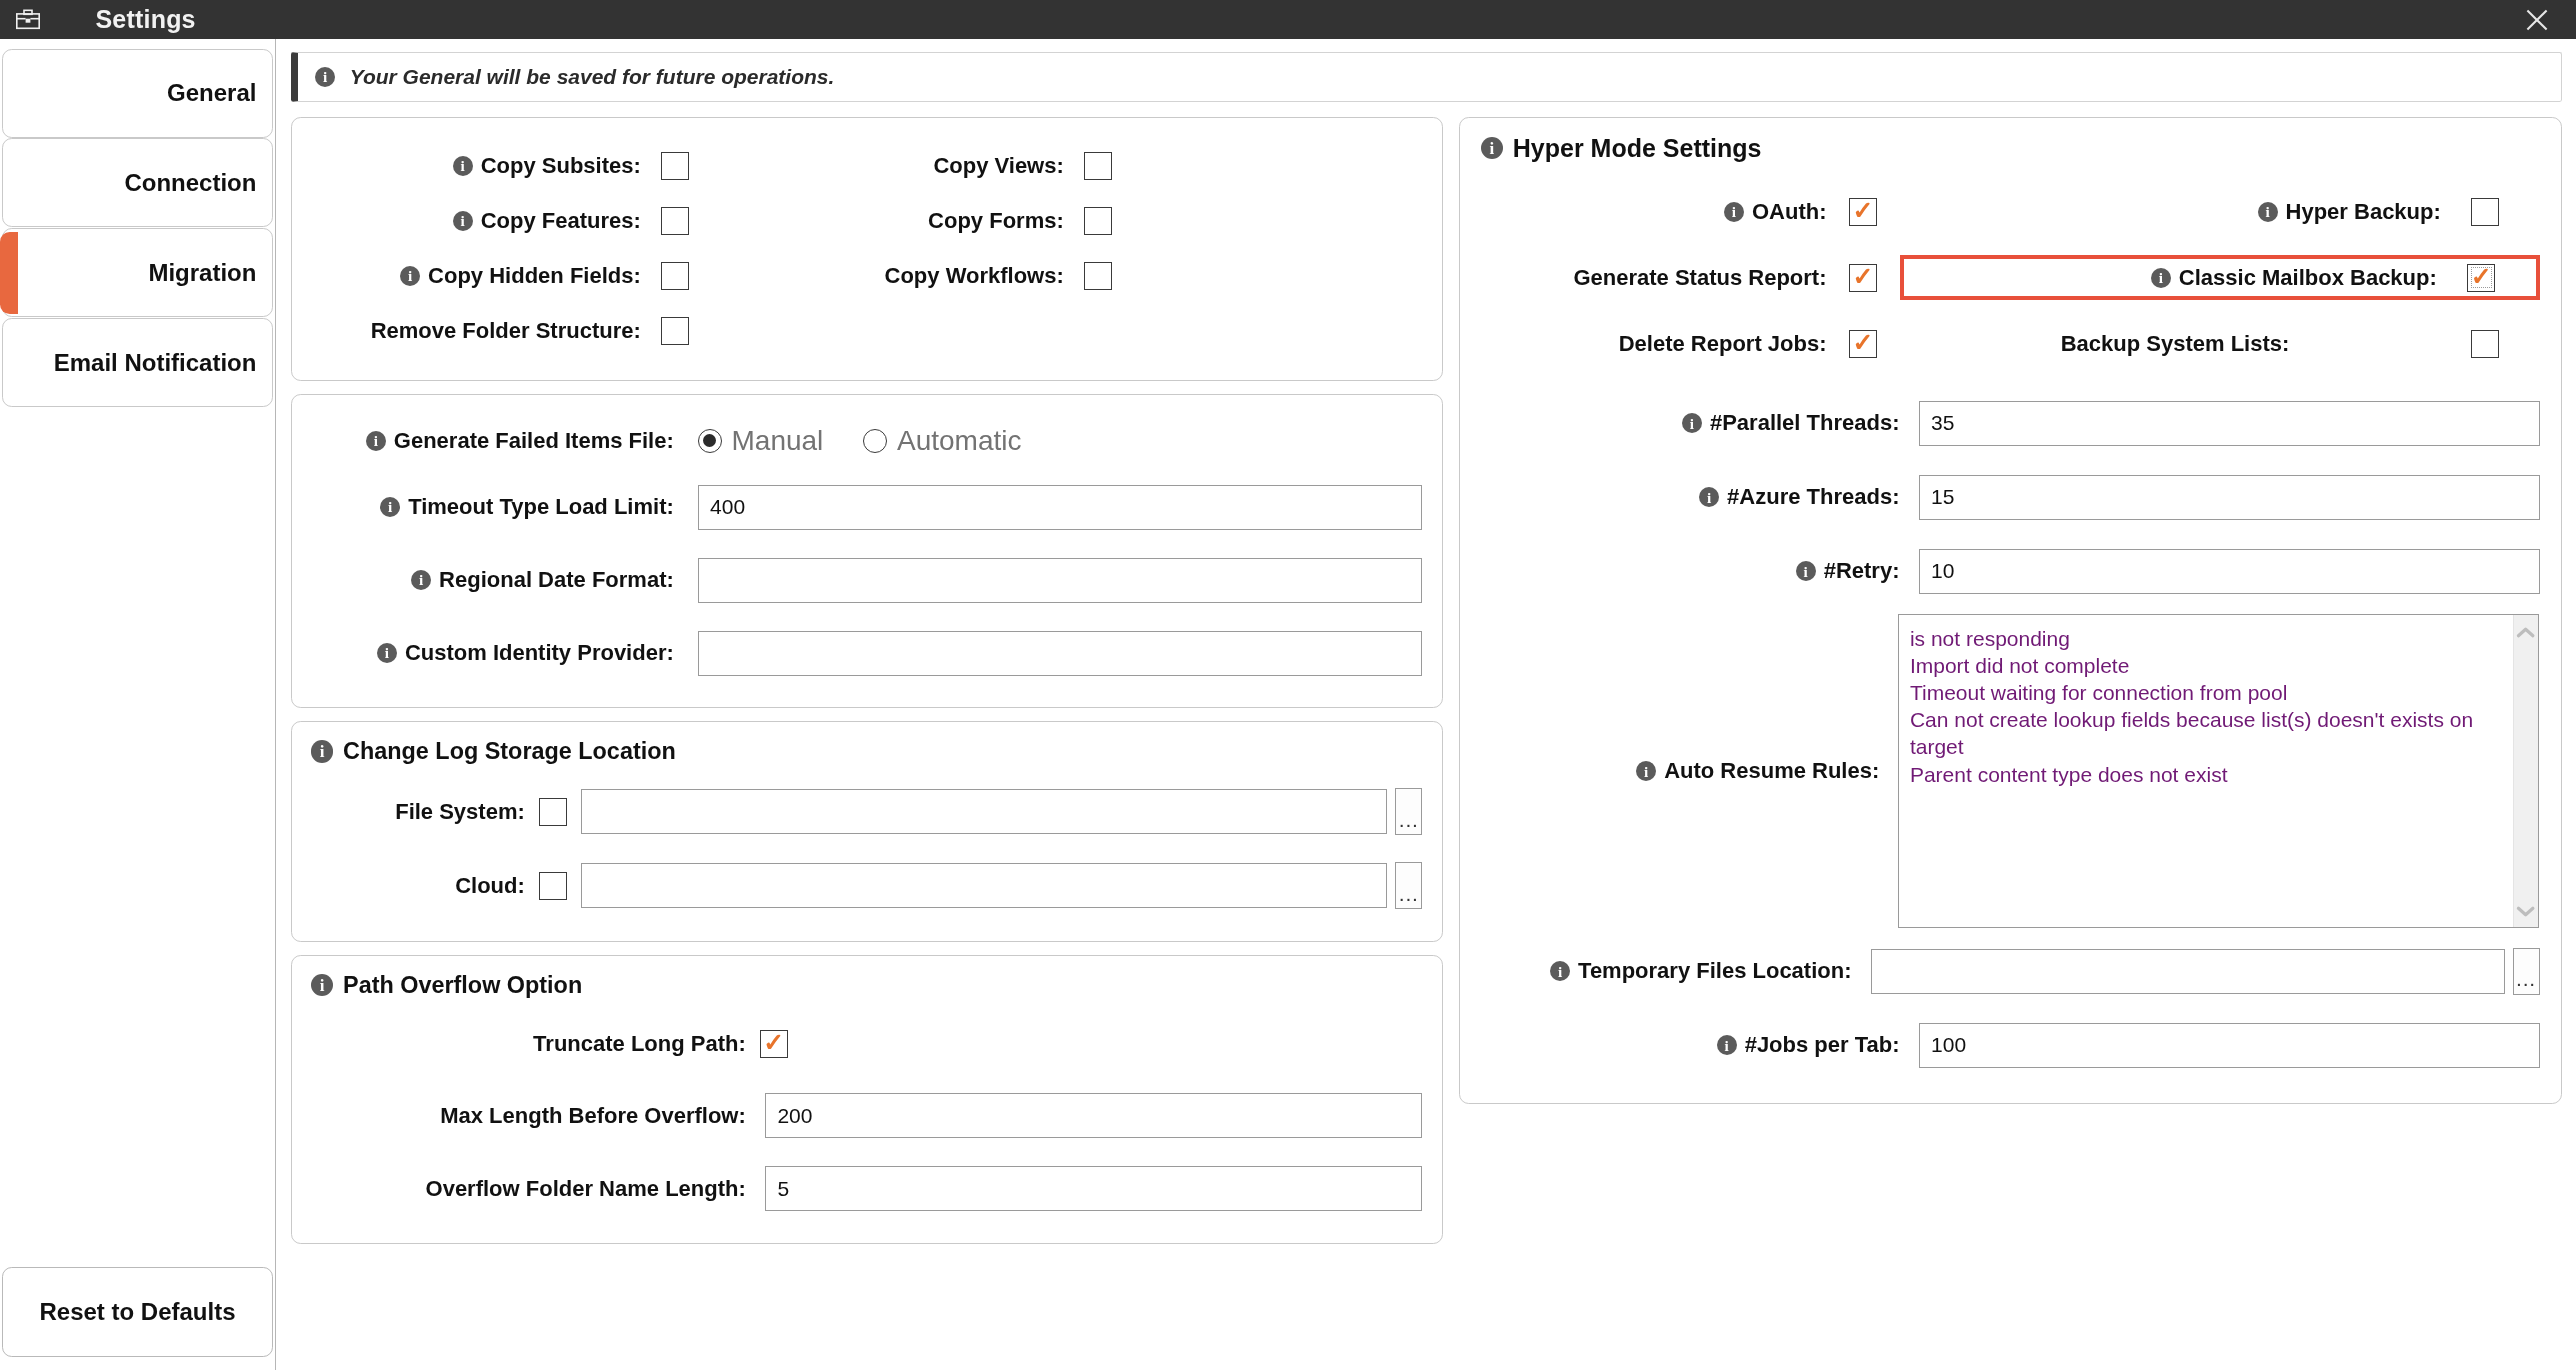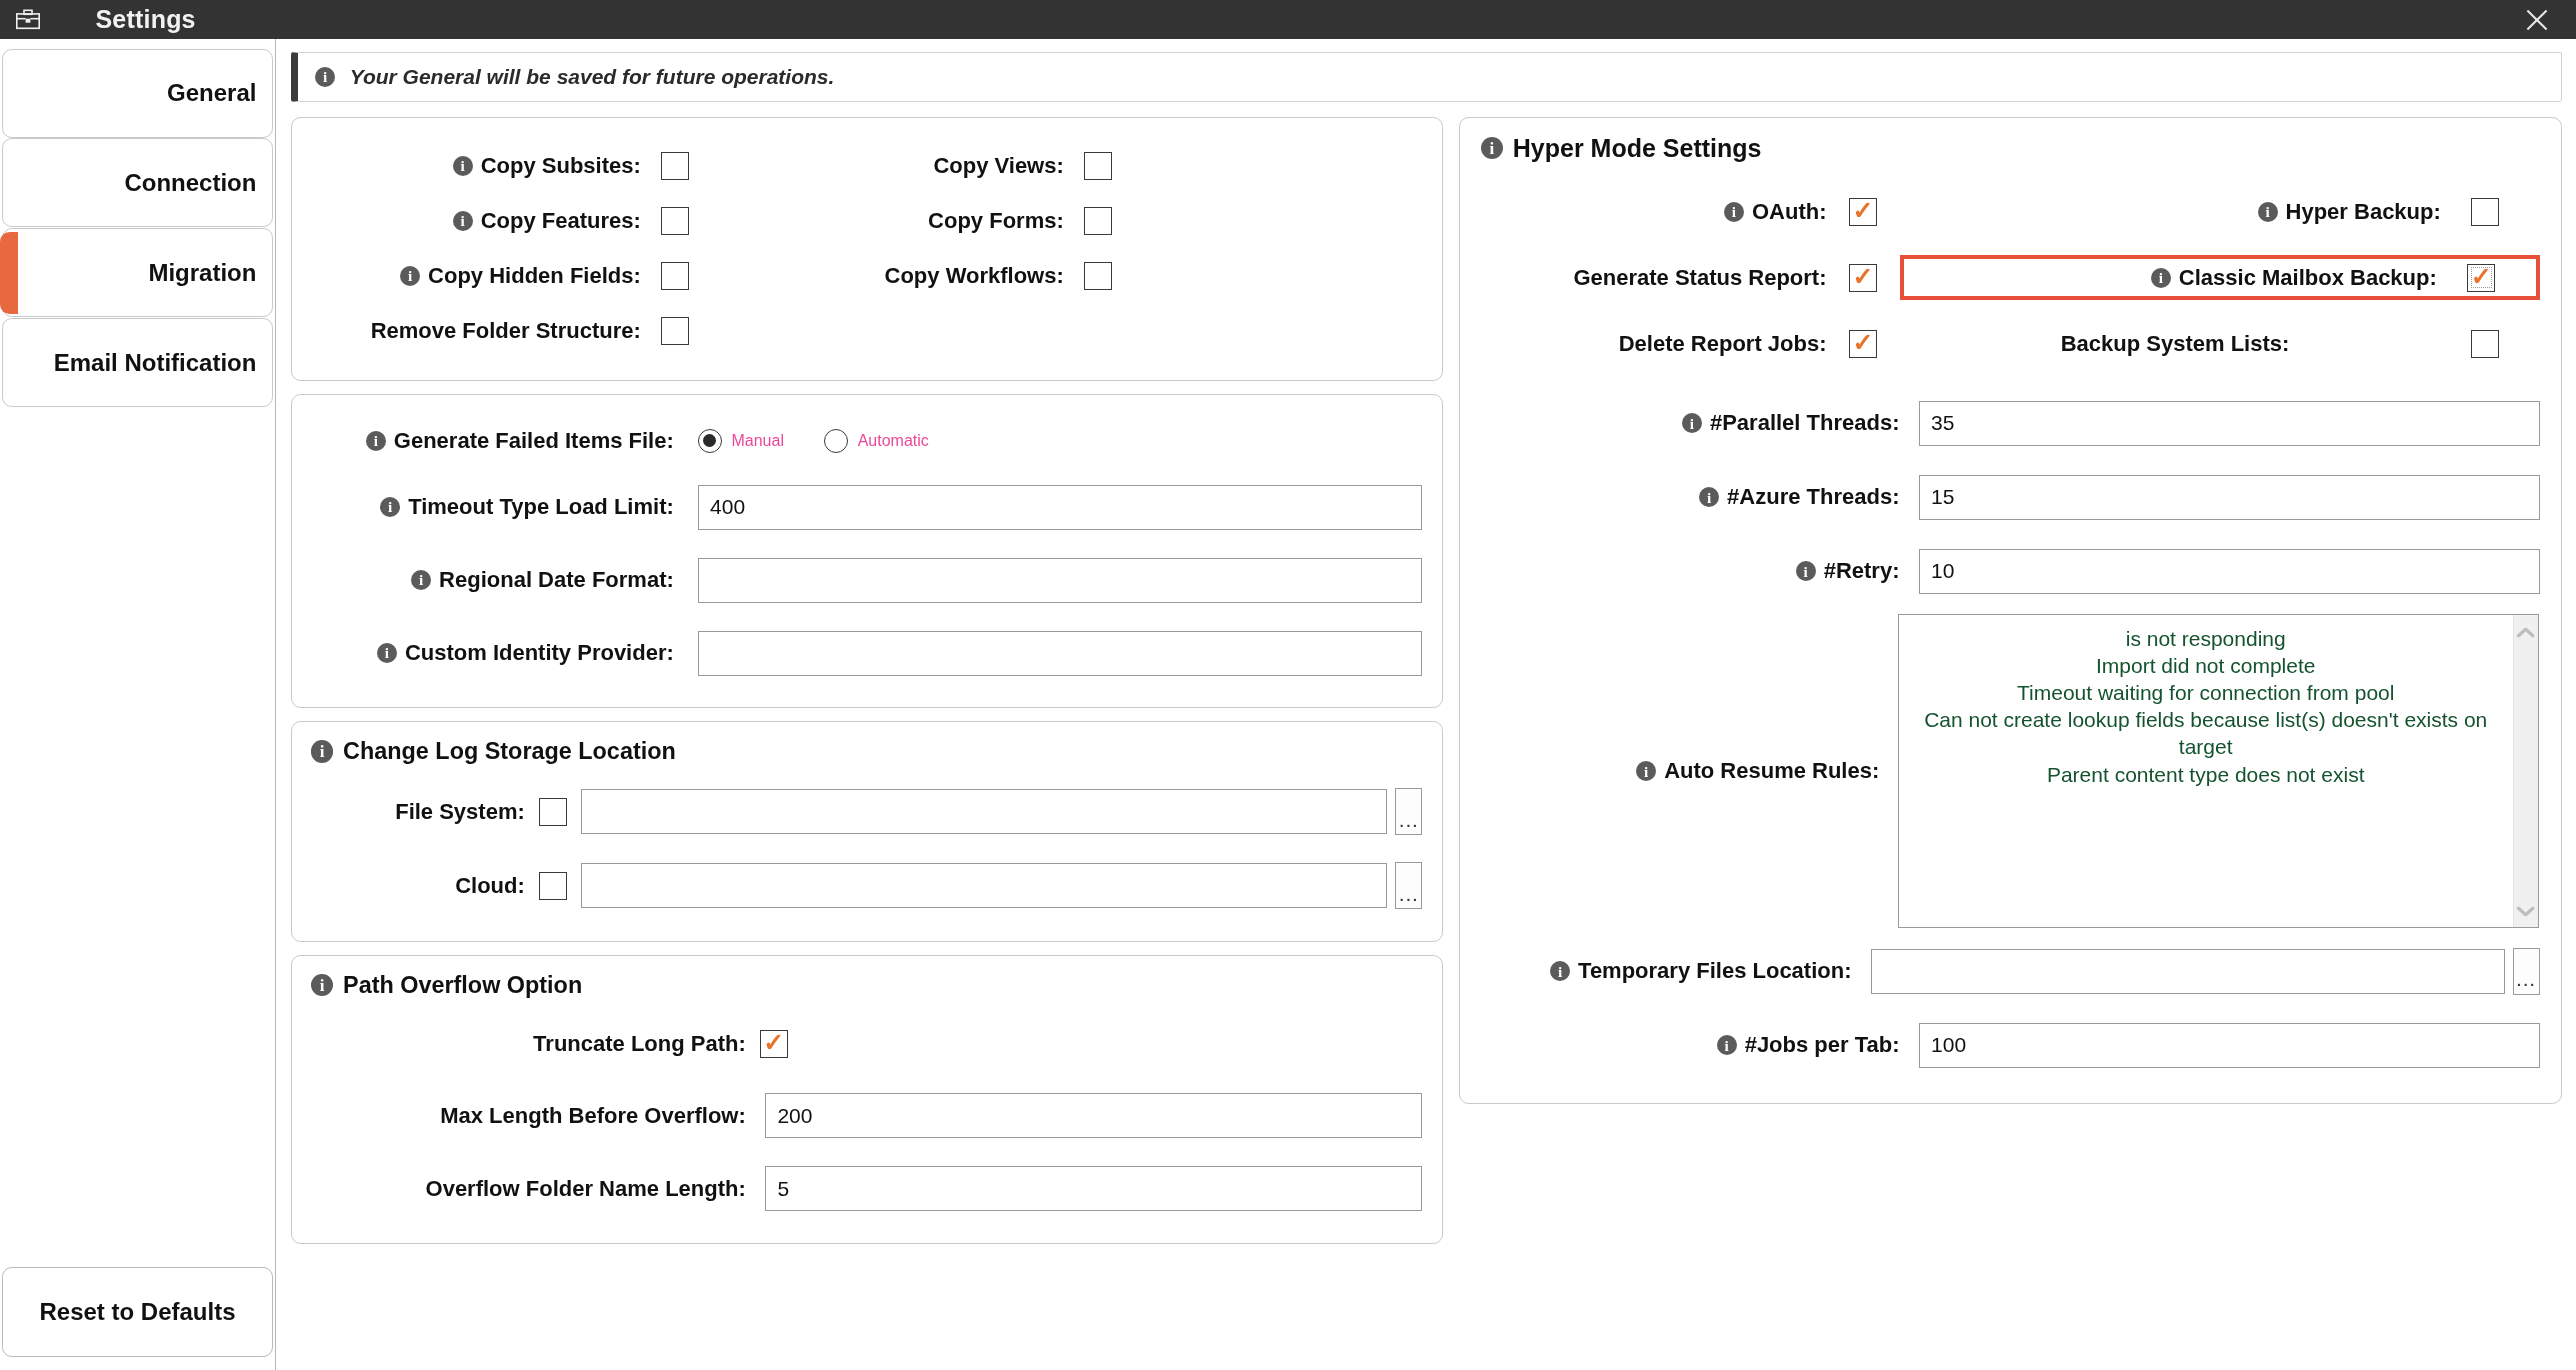--- a/index.html
+++ b/index.html
@@ -237,21 +237,21 @@
     display: inline-flex;
     align-items: center;
     justify-content: center;
     background: #fff;
   }
   .radio .dot {
     width: 13px; height: 13px;
     border-radius: 50%;
     background: #2b2b2b;
   }
-  .radio-txt { font-size: 16px; color: #ec4899; }
+  .radio-txt { font-size: 28px; color: #737373; }
 
   
   .tinput {
     height: 45px;
     border: 0.8px solid #9a9a9a;
     background: #ffffff;
     box-sizing: border-box;
     display: flex;
     align-items: center;
     padding: 0 11.3px;
@@ -285,23 +285,22 @@
     height: 314px;
     display: flex;
     position: relative;
     overflow: hidden;
   }
   .tarea .tbody {
     flex: 1 1 auto;
     padding: 9.7px 11.3px;
     font-size: 21px;
     line-height: 1.29;
-    color: #14532d;
+    color: #701a75;
     overflow: hidden;
-    text-align: center;
   }
   .scrollbar {
     width: 27px;
     background: #f0f0f0;
     border-left: 0.8px solid #e4e4e4;
     display: flex;
     flex-direction: column;
     justify-content: space-between;
     align-items: center;
     padding: 6.4px 0;

